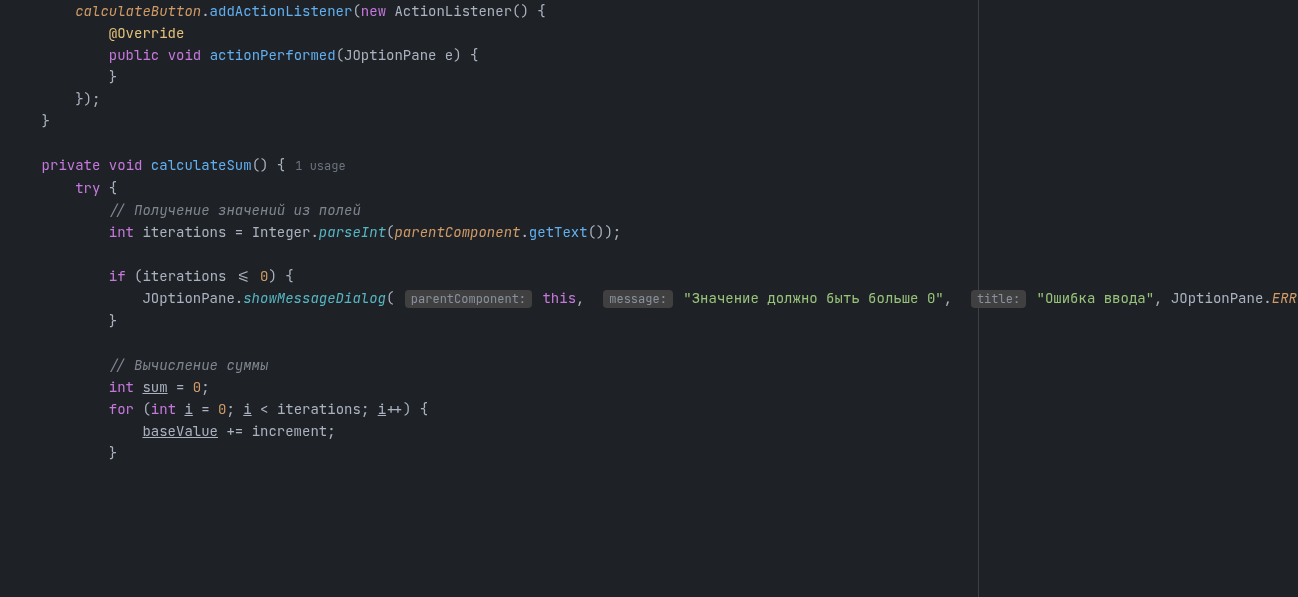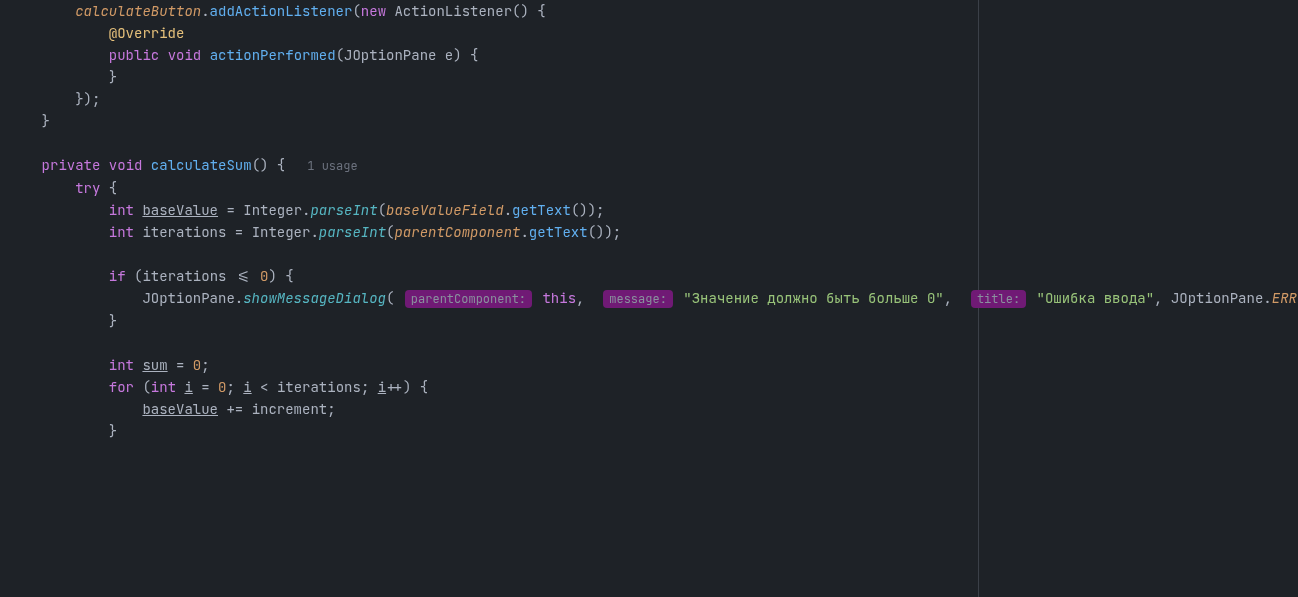--- a/index.html
+++ b/index.html
@@ -32,25 +32,25 @@
   .comment { color: #7f848e; font-style: italic; }
   .anno { color: #e5c07b; }
   .id { color: #abb2bf; }
   .idu { color: #abb2bf; text-decoration: underline; }
   .cls { color: #abb2bf; }
   .param { color: #abb2bf; }
   .const { color: #d19a66; font-style: italic; }
   .usage {
     color: #6b717d;
     font-size: 12px;
-    margin-left: 22px;
+    margin-left: 10px;
     font-style: normal;
   }
   .hint {
-    background: #701a75;
+    background: #404040;
     color: #8a919e;
     border-radius: 4px;
     padding: 1px 6px;
     font-size: 12px;
     font-style: normal;
     margin: 6px 2px;
   }
   .vline {
     position: absolute;
     top: 0;
@@ -68,24 +68,25 @@
 <div class="editor">
 <div class="code-line">        <span class="field">calculateButton</span><span class="id">.</span><span class="method">addActionListener</span><span class="id">(</span><span class="kw">new</span><span class="id"> </span><span class="cls">ActionListener</span><span class="id">() {</span></div>
 <div class="code-line">            <span class="anno">@Override</span></div>
 <div class="code-line">            <span class="kw">public</span><span> </span><span class="kw">void</span><span> </span><span class="method">actionPerformed</span><span class="id">(</span><span class="cls">JOptionPane</span><span class="id"> </span><span class="param">e</span><span class="id">) {</span></div>
 <div class="code-line">            <span class="id">}</span></div>
 <div class="code-line">        <span class="id">});</span></div>
 <div class="code-line">    <span class="id">}</span></div>
 <div class="code-line"> </div>
 <div class="code-line">    <span class="kw">private</span><span> </span><span class="kw">void</span><span> </span><span class="method">calculateSum</span><span class="id">() {</span><span class="usage">1 usage</span></div>
 <div class="code-line">        <span class="kw">try</span><span class="id"> {</span></div>
-<div class="code-line">            <span class="kw">int</span><span> </span><span class="idu">baseValue</span><span class="id"> = </span><span class="cls">Integer</span><span class="id">.</span><span class="fn">parseInt</span><span class="id">(</span><span class="field">baseValueField</span><span class="id">.</span><span class="method">getText</span><span class="id">());</span></div>
+<div class="code-line">            <span class="comment">// Получение значений из полей</span></div>
 <div class="code-line">            <span class="kw">int</span><span> </span><span class="id">iterations</span><span class="id"> = </span><span class="cls">Integer</span><span class="id">.</span><span class="fn">parseInt</span><span class="id">(</span><span class="field">parentComponent</span><span class="id">.</span><span class="method">getText</span><span class="id">());</span></div>
 <div class="code-line"> </div>
 <div class="code-line">            <span class="kw">if</span><span class="id"> (</span><span class="id">iterations</span><span class="id"> &lt;= </span><span class="num">0</span><span class="id">) {</span></div>
 <div class="code-line">                <span class="cls">JOptionPane</span><span class="id">.</span><span class="fn">showMessageDialog</span><span class="id">( </span><span class="hint">parentComponent:</span><span> </span><span class="kw">this</span><span class="id">,  </span><span class="hint">message:</span><span> </span><span class="str">"Значение должно быть больше 0"</span><span class="id">,  </span><span class="hint">title:</span><span> </span><span class="str">"Ошибка ввода"</span><span class="id">, </span><span class="cls">JOptionPane</span><span class="id">.</span><span class="const">ERROR_MESSAGE</span></div>
 <div class="code-line">            <span class="id">}</span></div>
 <div class="code-line"> </div>
+<div class="code-line">            <span class="comment">// Вычисление суммы</span></div>
 <div class="code-line">            <span class="kw">int</span><span> </span><span class="idu">sum</span><span class="id"> = </span><span class="num">0</span><span class="id">;</span></div>
 <div class="code-line">            <span class="kw">for</span><span class="id"> (</span><span class="kw">int</span><span> </span><span class="idu">i</span><span class="id"> = </span><span class="num">0</span><span class="id">; </span><span class="idu">i</span><span class="id"> &lt; </span><span class="id">iterations</span><span class="id">; </span><span class="idu">i</span><span class="id">++) {</span></div>
 <div class="code-line">                <span class="idu">baseValue</span><span class="id"> += </span><span class="id">increment</span><span class="id">;</span></div>
 <div class="code-line">            <span class="id">}</span></div>
 </div>
 
 </body></html>

